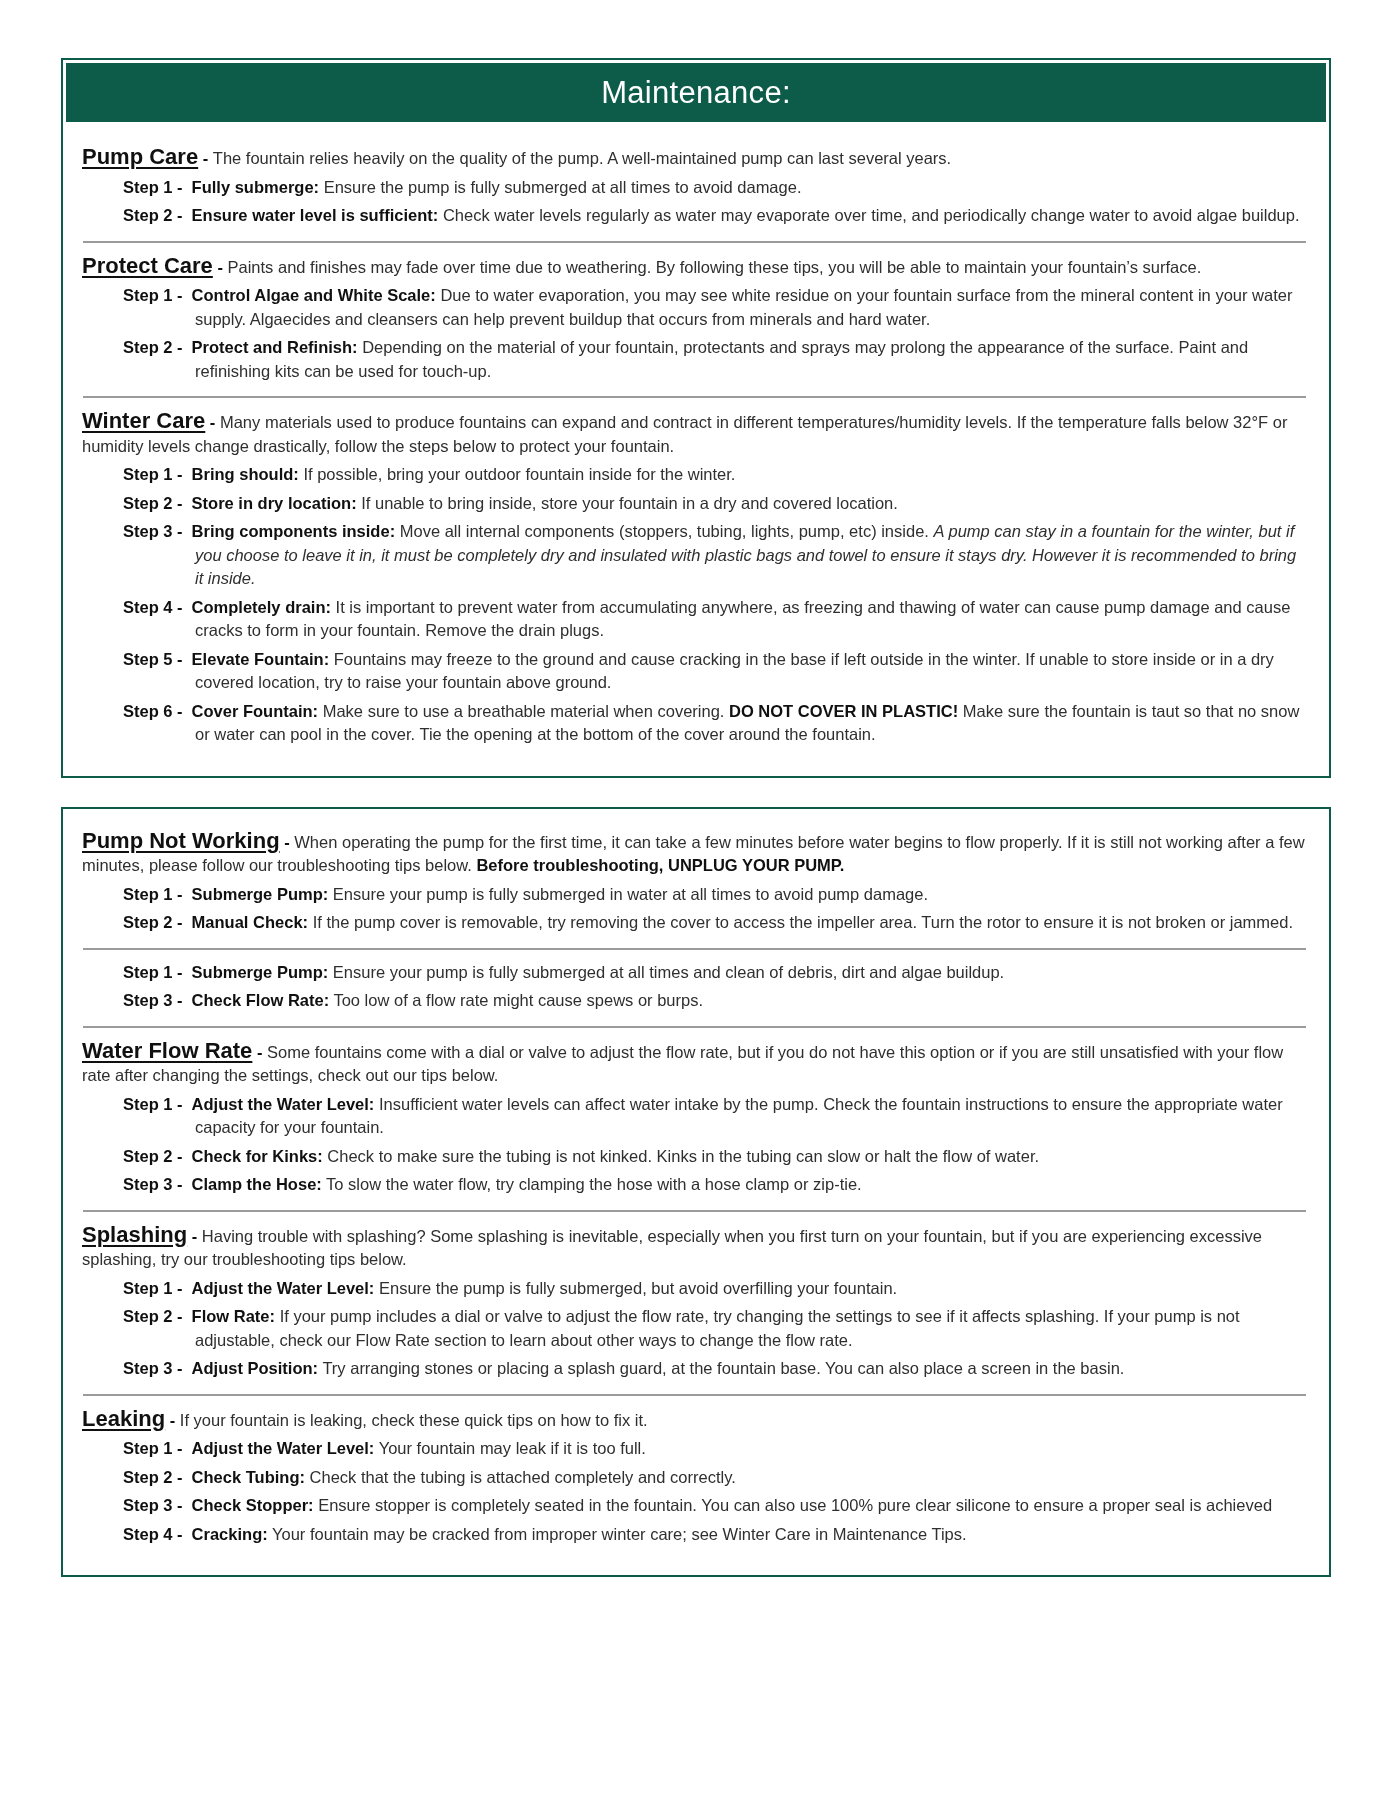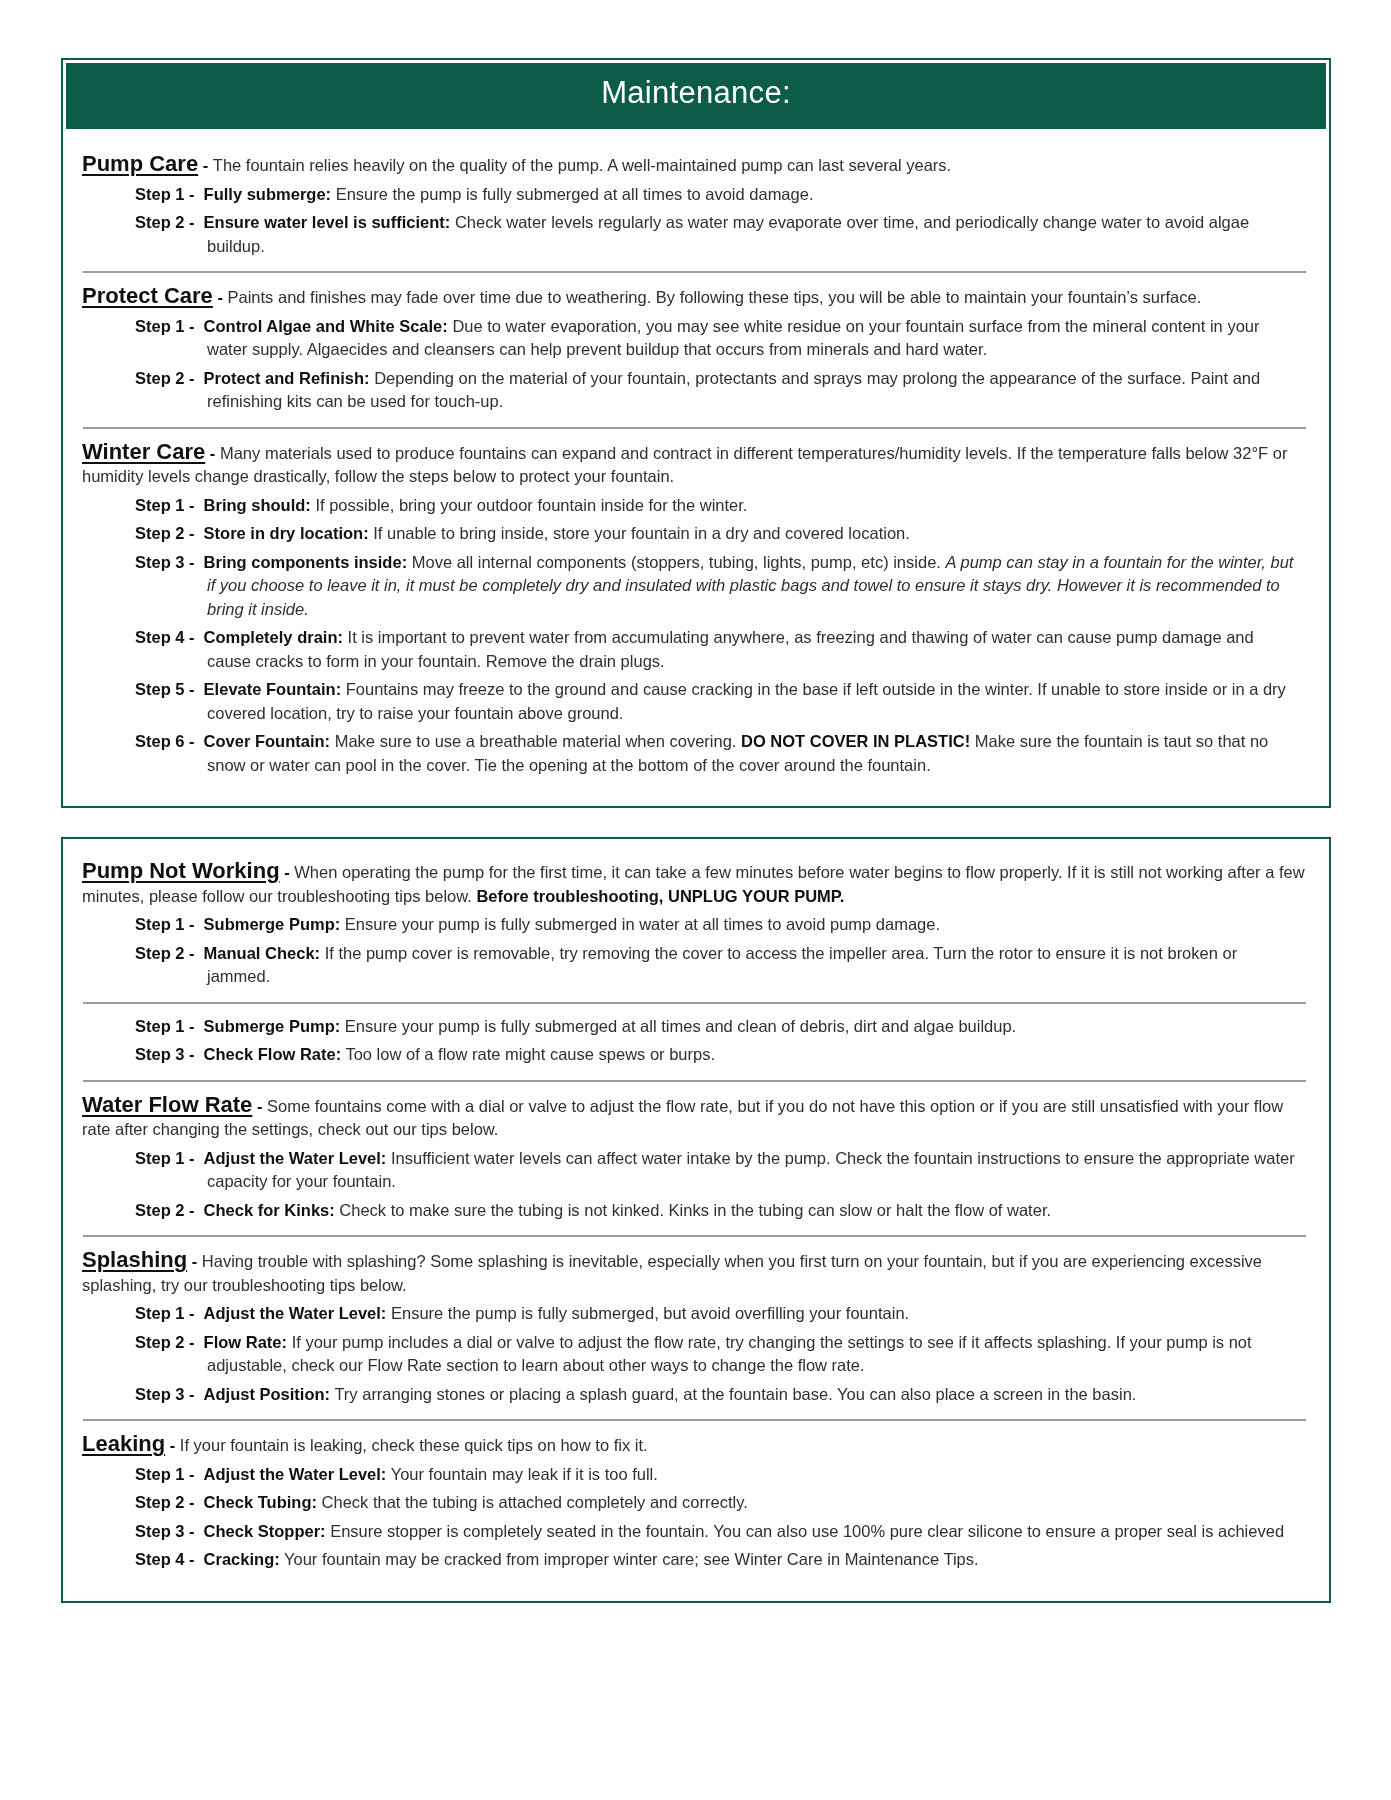--- a/index.html
+++ b/index.html
@@ -21,21 +21,21 @@
   .box{
     margin-left:61px;
     width:1270px;
     border:2px solid var(--green);
     background:#ffffff;
   }
   .box-maintenance{margin-top:58px;}
   .box-troubleshooting{margin-top:29px;}
   .bar{
     margin:3px;
-    height:66px;
+    height:59px;
     background:var(--green);
     color:#ffffff;
     text-align:center;
     font-size:31px;
     line-height:59px;
     letter-spacing:0.3px;
     font-weight:400;
   }
   .content{padding:14px 22px 24px 19px;}
   .topic{margin-top:6px;}
@@ -48,21 +48,21 @@
     font-weight:bold;
     color:var(--ink-strong);
     font-size:22px;
     text-decoration:underline;
     text-underline-offset:3px;
   }
   .topic-dash{font-weight:bold;color:var(--ink-strong);}
   .step{
     font-size:16.5px;
     line-height:23.5px;
-    margin:5px 12px;
+    margin:5px 0;
     padding-left:113px;
     text-indent:-72px;
   }
   .step .label{
     font-weight:bold;
     color:var(--ink-strong);
     margin-right:9px;
     white-space:nowrap;
   }
   .step .lead{
@@ -119,20 +119,21 @@
         <div class="divider"></div>
         <div class="topic">
           <p class="step"><span class="label">Step 1 -</span><span class="lead">Submerge Pump:</span> <span class="seg-n">Ensure your pump is fully submerged at all times and clean of debris, dirt and algae buildup.</span></p>
           <p class="step"><span class="label">Step 3 -</span><span class="lead">Check Flow Rate:</span> <span class="seg-n">Too low of a flow rate might cause spews or burps.</span></p>
         </div>
         <div class="divider"></div>
         <div class="topic">
           <p class="intro"><span class="topic-name">Water Flow Rate</span><span class="topic-dash"> - </span><span class="seg-n">Some fountains come with a dial or valve to adjust the flow rate, but if you do not have this option or if you are still unsatisfied with your flow rate after changing the settings, check out our tips below.</span></p>
           <p class="step"><span class="label">Step 1 -</span><span class="lead">Adjust the Water Level:</span> <span class="seg-n">Insufficient water levels can affect water intake by the pump. Check the fountain instructions to ensure the appropriate water capacity for your fountain.</span></p>
           <p class="step"><span class="label">Step 2 -</span><span class="lead">Check for Kinks:</span> <span class="seg-n">Check to make sure the tubing is not kinked. Kinks in the tubing can slow or halt the flow of water.</span></p>
+          <p class="step"><span class="label">Step 3 -</span><span class="lead">Clamp the Hose:</span> <span class="seg-n">To slow the water flow, try clamping the hose with a hose clamp or zip-tie.</span></p>
         </div>
         <div class="divider"></div>
         <div class="topic">
           <p class="intro"><span class="topic-name">Splashing</span><span class="topic-dash"> - </span><span class="seg-n">Having trouble with splashing? Some splashing is inevitable, especially when you first turn on your fountain, but if you are experiencing excessive splashing, try our troubleshooting tips below.</span></p>
           <p class="step"><span class="label">Step 1 -</span><span class="lead">Adjust the Water Level:</span> <span class="seg-n">Ensure the pump is fully submerged, but avoid overfilling your fountain.</span></p>
           <p class="step"><span class="label">Step 2 -</span><span class="lead">Flow Rate:</span> <span class="seg-n">If your pump includes a dial or valve to adjust the flow rate, try changing the settings to see if it affects splashing. If your pump is not adjustable, check our Flow Rate section to learn about other ways to change the flow rate.</span></p>
           <p class="step"><span class="label">Step 3 -</span><span class="lead">Adjust Position:</span> <span class="seg-n">Try arranging stones or placing a splash guard, at the fountain base. You can also place a screen in the basin.</span></p>
         </div>
         <div class="divider"></div>
         <div class="topic">

